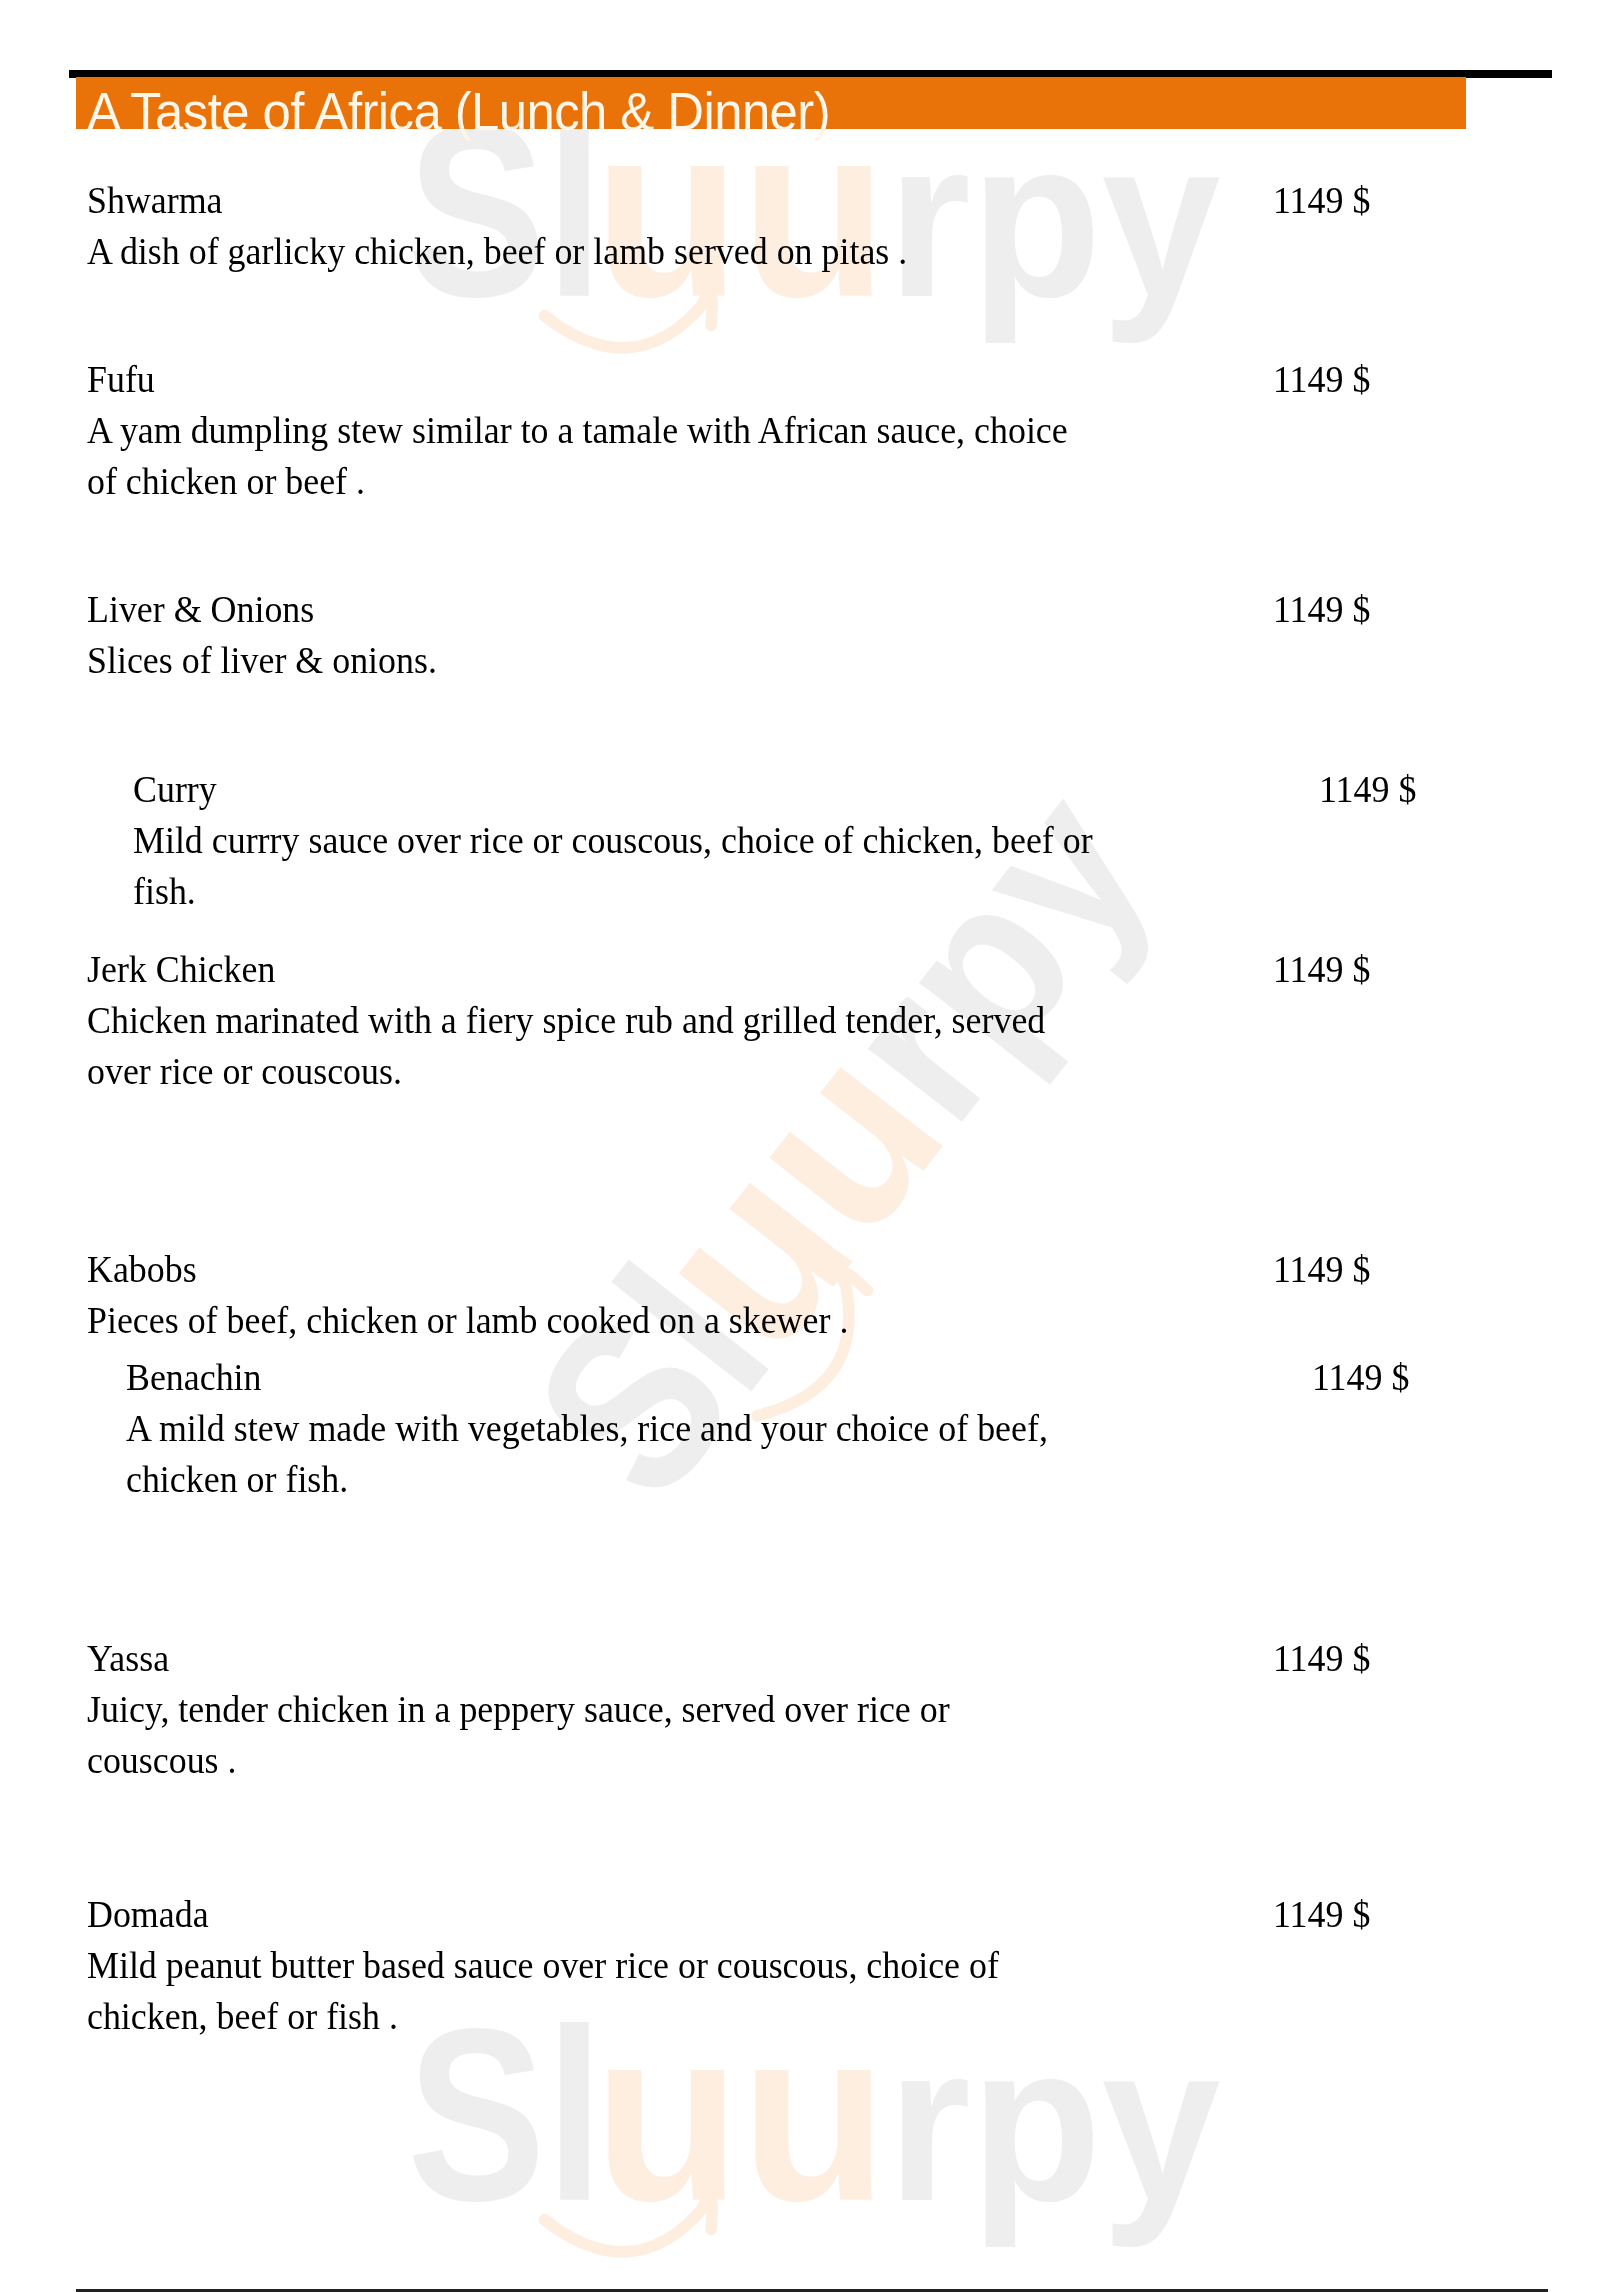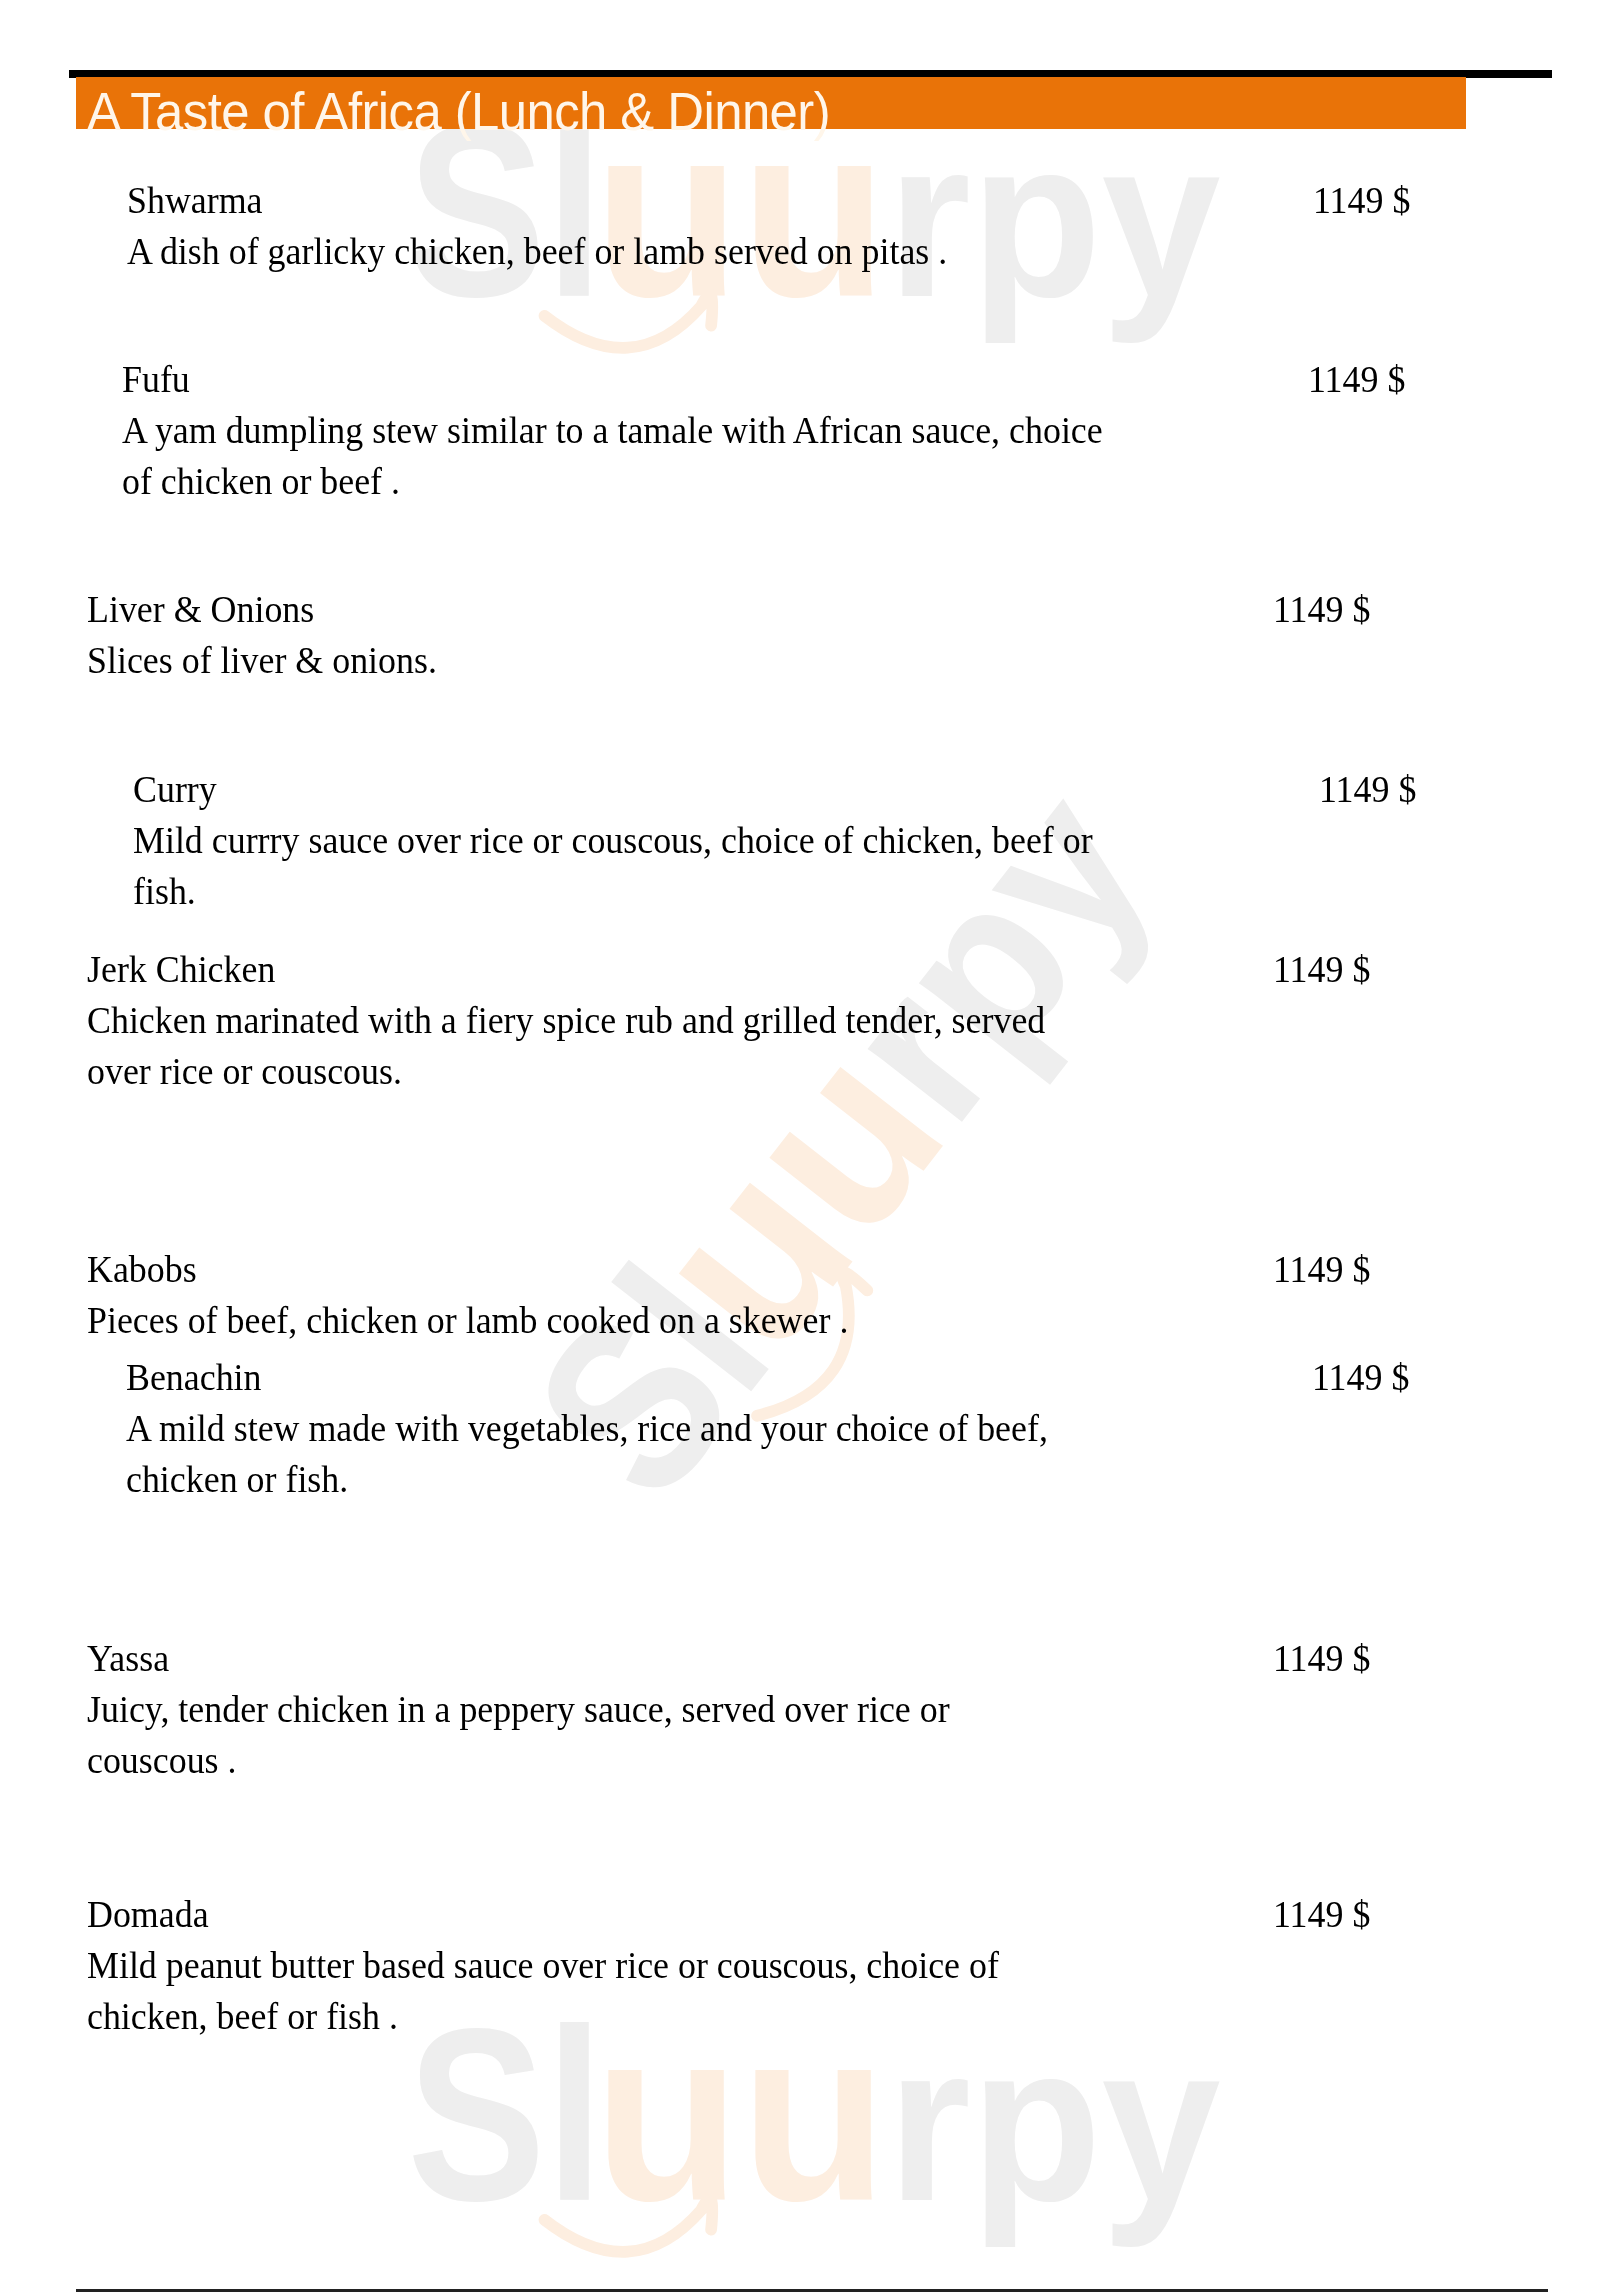--- a/index.html
+++ b/index.html
@@ -108,27 +108,27 @@
     <path d="M140 260 Q230 330 300 250 Q315 220 310 270" fill="none" stroke="#FDEEE0" stroke-width="12" stroke-linecap="round"></path>
   </svg>
 </div>
 
 <div class="top-rule"></div>
 
 <div class="section-header">
   <span class="section-title">A Taste of Africa (Lunch &amp; Dinner)</span>
 </div>
 
-<div class="menu-item" style="top:175px;margin-left:40px;">
+<div class="menu-item" style="top:175px;">
   <span class="item-name">Shwarma</span>
   <span class="item-price">1149 $</span>
   <span class="item-desc-line">A dish of garlicky chicken, beef or lamb served on pitas .</span>
 </div>
 
-<div class="menu-item" style="top:354px;margin-left:35px;">
+<div class="menu-item" style="top:354px;">
   <span class="item-name">Fufu</span>
   <span class="item-price">1149 $</span>
   <span class="item-desc-line">A yam dumpling stew similar to a tamale with African sauce, choice</span>
   <span class="item-desc-line">of chicken or beef .</span>
 </div>
 
 <div class="menu-item" style="top:584px;">
   <span class="item-name">Liver &amp; Onions</span>
   <span class="item-price">1149 $</span>
   <span class="item-desc-line">Slices of liver &amp; onions.</span>

